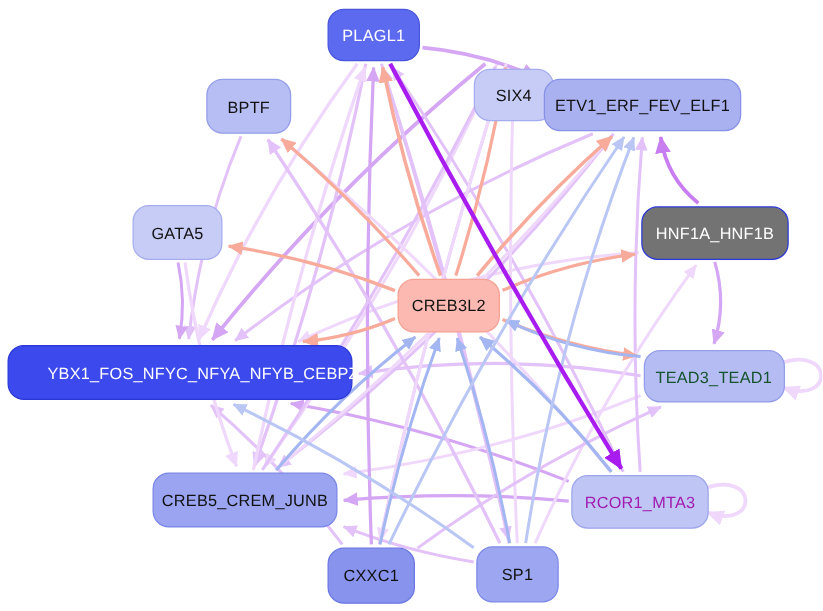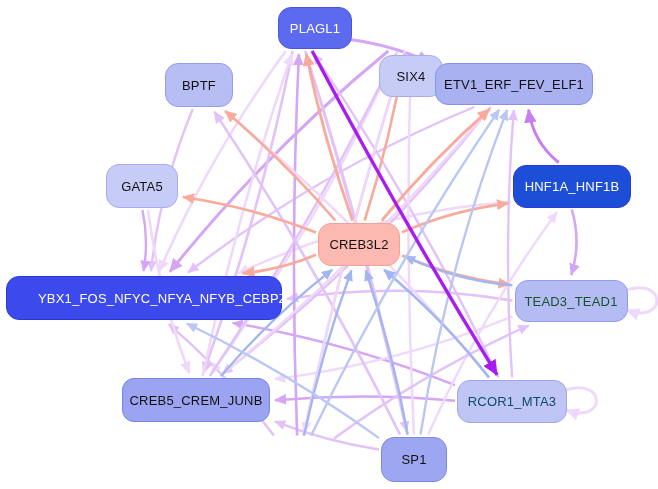--- a/index.html
+++ b/index.html
@@ -104,26 +104,27 @@
       <path d="M 221.0769230769231 376 Q 271.1461529035716 317.0075413076673 332.2781648760729 269.5742716523474" fill="none" stroke="#a3b6f1" stroke-width="2.4" marker-end="url(#arr-blue)"></path>
       <path d="M 512.5 285.27122641509436 Q 456.10208809531537 280.4627803538818 404.8971109975374 256.340260975753" fill="none" stroke="#a3b6f1" stroke-width="2.4" marker-end="url(#arr-blue)"></path>
       <path d="M 420.53333333333336 434.5 Q 446.42127711133713 267.56142469931586 507.0936787149857 109.89870481880374" fill="none" stroke="#bac7f5" stroke-width="2.4" marker-end="url(#arr-blue_light)"></path>
       <path d="M 311.13962765957444 435.5 Q 393.05753836272396 265.5511878588494 499.2264976600665 109.59832663509212" fill="none" stroke="#bac7f5" stroke-width="2.4" marker-end="url(#arr-blue_light)"></path>
       <path d="M 379 438.1296296296296 Q 288.03411141288626 372.2441154689722 186.8251266721776 323.5364644230392" fill="none" stroke="#bac7f5" stroke-width="2.4" marker-end="url(#arr-blue_light)"></path>
       <path d="M 312.1340482573726 51 Q 399.4030880625563 215.92274962478632 497.09276436118984 374.89484087663755" fill="none" stroke="#a81cf0" stroke-width="3.4" marker-end="url(#arr-dark)"></path>
       <path d="M 623.5 291 C 667.5 275, 667.5 325, 626.5 310" fill="none" stroke="#efd8fb" stroke-width="3" marker-end="url(#arr-pale1)"></path>
       <path d="M 563 391 C 607 375, 607 425, 566 410" fill="none" stroke="#efd8fb" stroke-width="3" marker-end="url(#arr-pale1)"></path>
     </svg>
   <div class="node-layer">
-      <div class="node" style="left: 278px; top: 7px; width: 74px; height: 42px; background: rgb(92, 106, 240); border-color: rgb(72, 86, 220); color: rgb(255, 255, 255);">PLAGL1</div>
+      <div class="node" style="left: 262px; top: 7px; width: 74px; height: 42px; background: rgb(92, 106, 240); border-color: rgb(72, 86, 220); color: rgb(255, 255, 255);">PLAGL1</div>
       <div class="node" style="left: 379px; top: 7px; width: 64px; height: 42px; background: rgb(199, 204, 246); border-color: rgb(166, 173, 238); color: rgb(17, 17, 17); margin-top: 48px;">SIX4</div>
       <div class="node" style="left: 165px; top: 63px; width: 68px; height: 44px; background: rgb(183, 190, 243); border-color: rgb(149, 158, 233); color: rgb(17, 17, 17);">BPTF</div>
       <div class="node" style="left: 435px; top: 63px; width: 158px; height: 42px; background: rgb(169, 177, 241); border-color: rgb(135, 145, 231); color: rgb(17, 17, 17);">ETV1_ERF_FEV_ELF1</div>
       <div class="node" style="left: 106px; top: 164px; width: 72px; height: 44px; background: rgb(199, 204, 246); border-color: rgb(166, 173, 238); color: rgb(17, 17, 17);">GATA5</div>
-      <div class="node" style="left: 513px; top: 164.5px; width: 118px; height: 43px; background: #1d4ed8; border-color: rgb(43, 56, 214); color: rgb(255, 255, 255);">HNF1A_HNF1B</div>
+      <div class="node" style="left: 513px; top: 164.5px; width: 118px; height: 43px; background: #737373; border-color: rgb(43, 56, 214); color: rgb(255, 255, 255);">HNF1A_HNF1B</div>
       <div class="node" style="left: 318px; top: 222.5px; width: 82px; height: 43px; background: rgb(252, 185, 177); border-color: rgb(245, 161, 147); color: rgb(17, 17, 17);">CREB3L2</div>
       <div class="node" style="left: 6px; top: 276px; width: 276px; height: 44px; background: rgb(59, 73, 237); border-color: rgb(43, 56, 214); color: #ffffff; padding-left: 37px;">YBX1_FOS_NFYC_NFYA_NFYB_CEBPZ</div>
       <div class="node" style="left: 514.5px; top: 280px; width: 113px; height: 42px; background: rgb(181, 188, 243); border-color: rgb(147, 156, 233); color: #14532d;">TEAD3_TEAD1</div>
-      <div class="node" style="left: 122px; top: 378px; width: 148px; height: 44px; background: rgb(154, 164, 240); border-color: rgb(122, 134, 230); color: rgb(17, 17, 17); border-radius: 12px;">CREB5_CREM_JUNB</div>
-      <div class="node" style="left: 457px; top: 379.5px; width: 110px; height: 43px; background: rgb(191, 197, 244); border-color: rgb(157, 165, 236); color: #0c4a6e;">RCOR1_MTA3</div>
+      <div class="node" style="left: 122px; top: 378px; width: 148px; height: 44px; background: rgb(154, 164, 240); border-color: rgb(122, 134, 230); color: rgb(17, 17, 17);">CREB5_CREM_JUNB</div>
+      <div class="node" style="left: 457px; top: 379.5px; width: 110px; height: 43px; background: rgb(191, 197, 244); border-color: rgb(157, 165, 236); color: #a21caf;">RCOR1_MTA3</div>
+      <div class="node" style="left: 262px; top: 437.5px; width: 70px; height: 45px; background: rgb(136, 147, 238); border-color: rgb(107, 119, 226); color: rgb(17, 17, 17);">CXXC1</div>
       <div class="node" style="left: 381px; top: 436.5px; width: 66px; height: 45px; background: rgb(157, 167, 241); border-color: rgb(125, 137, 231); color: rgb(17, 17, 17);">SP1</div>
     </div>
 </div>
 
 </body></html>

